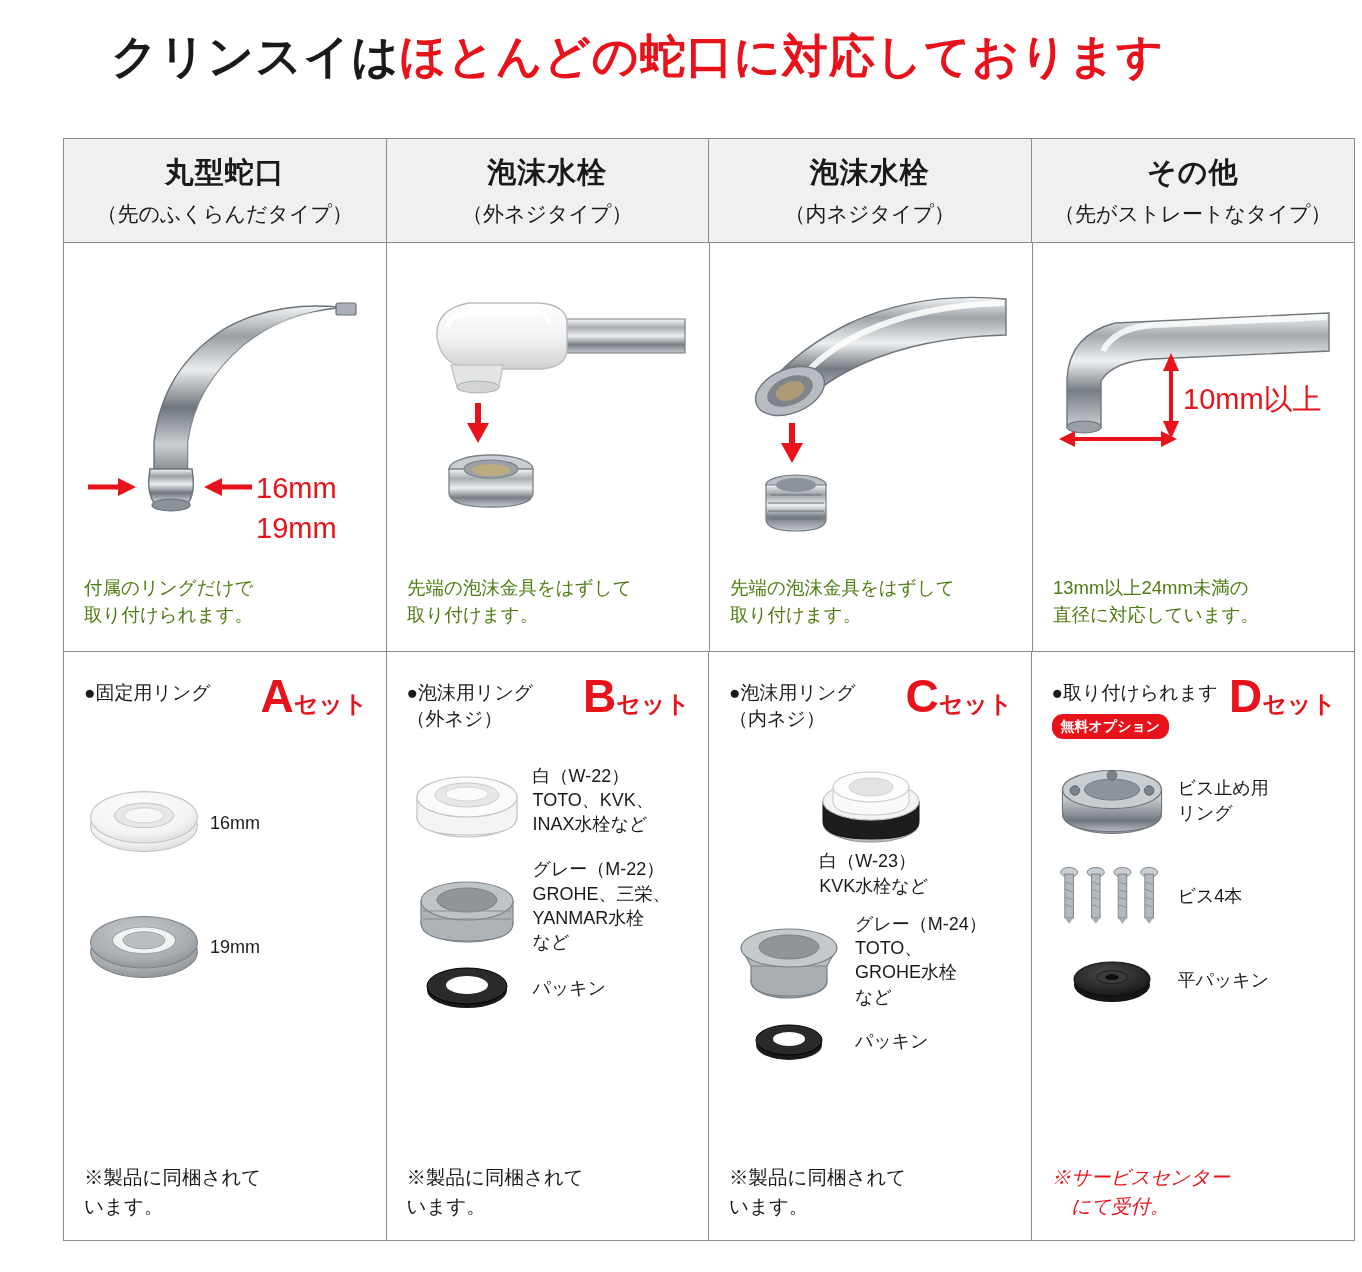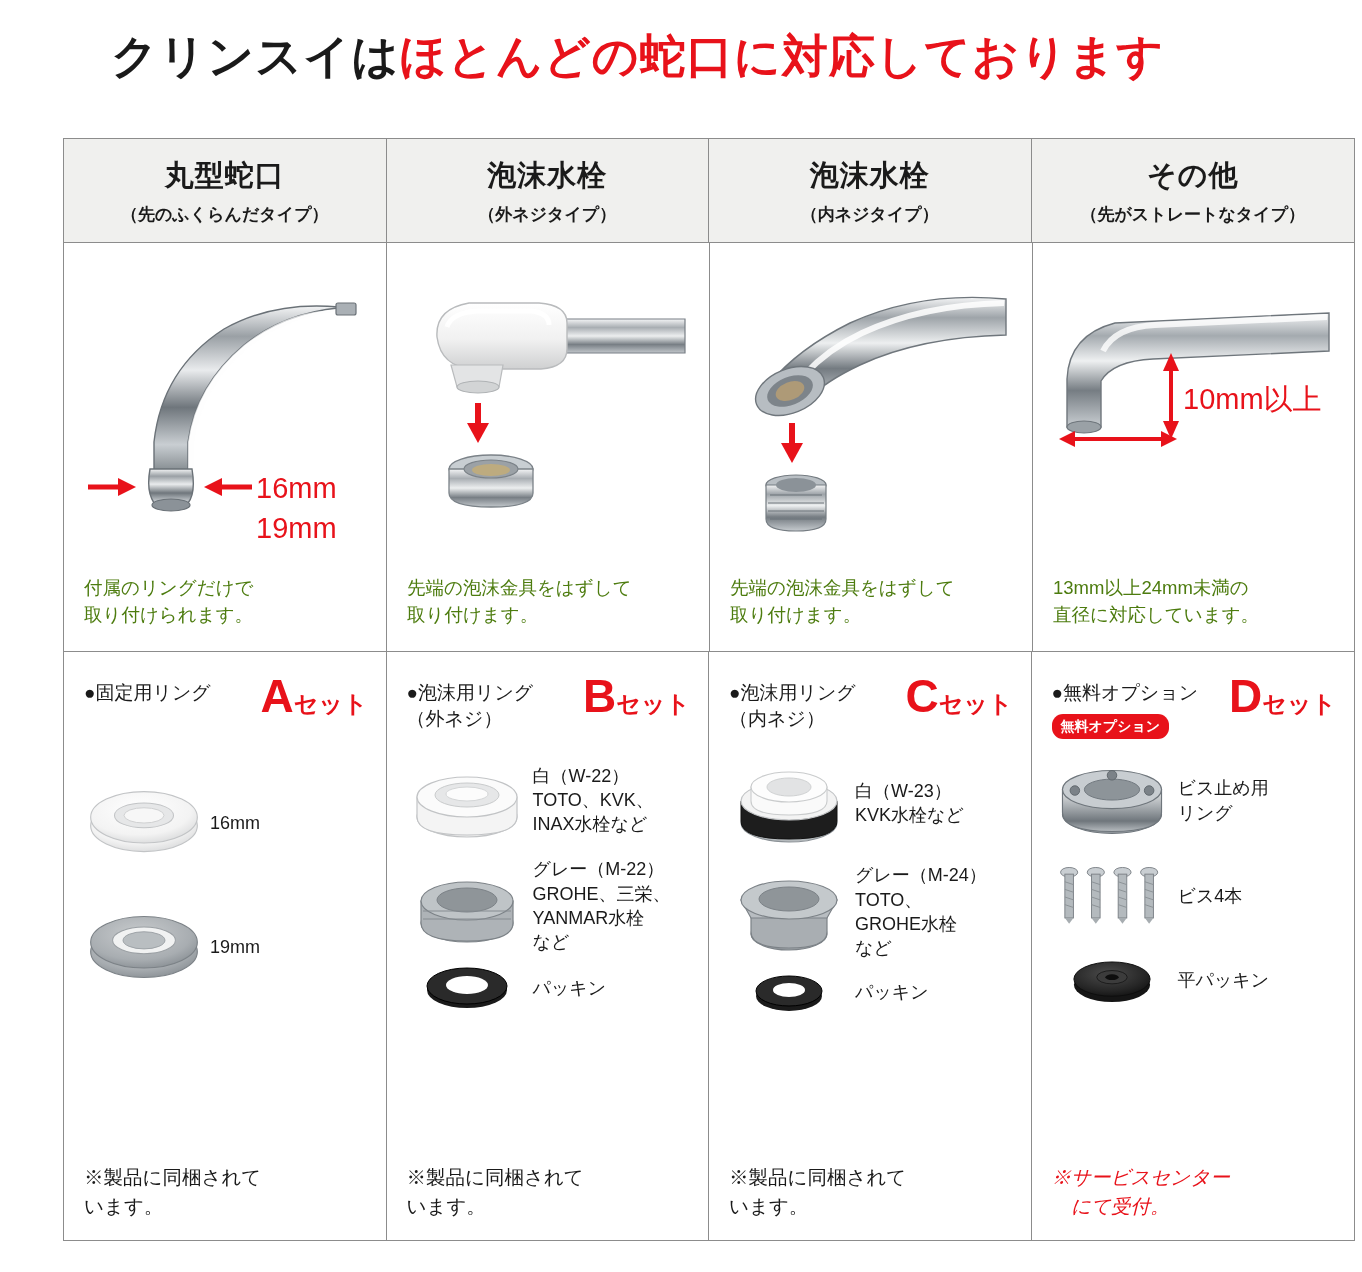--- a/index.html
+++ b/index.html
@@ -42,21 +42,21 @@
 
   
   .hrow { background: #f0f0ee; border-bottom: 1px solid #8c8c8c; }
   .hcell {
     width: 323px; height: 103px;
     display: flex; flex-direction: column;
     align-items: center; justify-content: center;
     padding: 6px 4px;
   }
   .hcell .t1 { font-size: 29px; font-weight: bold; letter-spacing: 1px; }
-  .hcell .t2 { font-size: 17px; margin-top: 7px; font-weight: bold; }
+  .hcell .t2 { font-size: 21px; margin-top: 7px; }
 
   
   .irow { border-bottom: 1px solid #8c8c8c; background: #fff; }
   .icell {
     width: 323px; height: 408px;
     padding: 14px 20px 10px 20px;
     display: flex; flex-direction: column;
   }
   .art { flex: 1; position: relative; }
   .caption {
@@ -380,21 +380,21 @@
       </div>
 
       <div class="cell pcell">
         <div class="ptitle">
           <div class="ptitle-text">●泡沫用リング<br>（内ネジ）</div>
           <div class="setname">
             <span class="L">C</span><span class="S">セット</span>
           </div>
         </div>
         <div class="parts">
-          <div class="part" style="margin-top:14px;">
+          <div class="part" style="margin-top:14px;flex-direction:column;">
             <div class="pic">
               <svg width="120" height="92" viewBox="0 0 120 92">
                 <ellipse cx="60" cy="66" rx="48" ry="19" fill="#b5babd" stroke="#8b9196" stroke-width="1.2"></ellipse>
                 <path d="M12 44 L12 64 Q12 82 60 82 Q108 82 108 64 L108 44 Z" fill="#1d1d1d" stroke="#111" stroke-width="1"></path>
                 <ellipse cx="60" cy="44" rx="48" ry="19" fill="#f3f3f3" stroke="#c2c4c6" stroke-width="1.2"></ellipse>
                 <path d="M22 30 L22 44 Q22 58 60 58 Q98 58 98 44 L98 30 Z" fill="#fafafa" stroke="#c9cbcc" stroke-width="1.1"></path>
                 <ellipse cx="60" cy="30" rx="38" ry="15" fill="#fdfdfd" stroke="#c9cbcc" stroke-width="1.1"></ellipse>
                 <ellipse cx="60" cy="30" rx="22" ry="9" fill="#e2e3e4" stroke="#cfd1d2" stroke-width="1"></ellipse>
               </svg>
             </div>
@@ -422,21 +422,21 @@
             </div>
             <div class="lbl">パッキン</div>
           </div>
         </div>
         <div class="note">※製品に同梱されて<br>います。</div>
       </div>
 
       <div class="cell pcell">
         <div class="ptitle">
           <div class="ptitle-text">
-            <div>●無料オプション</div>
+            <div>●取り付けられます</div>
             <span class="badge">無料オプション</span>
           </div>
           <div class="setname">
             <span class="L">D</span><span class="S">セット</span>
           </div>
         </div>
         <div class="parts">
           <div class="part" style="margin-top:8px;">
             <div class="pic">
               <svg width="126" height="84" viewBox="0 0 126 84">

